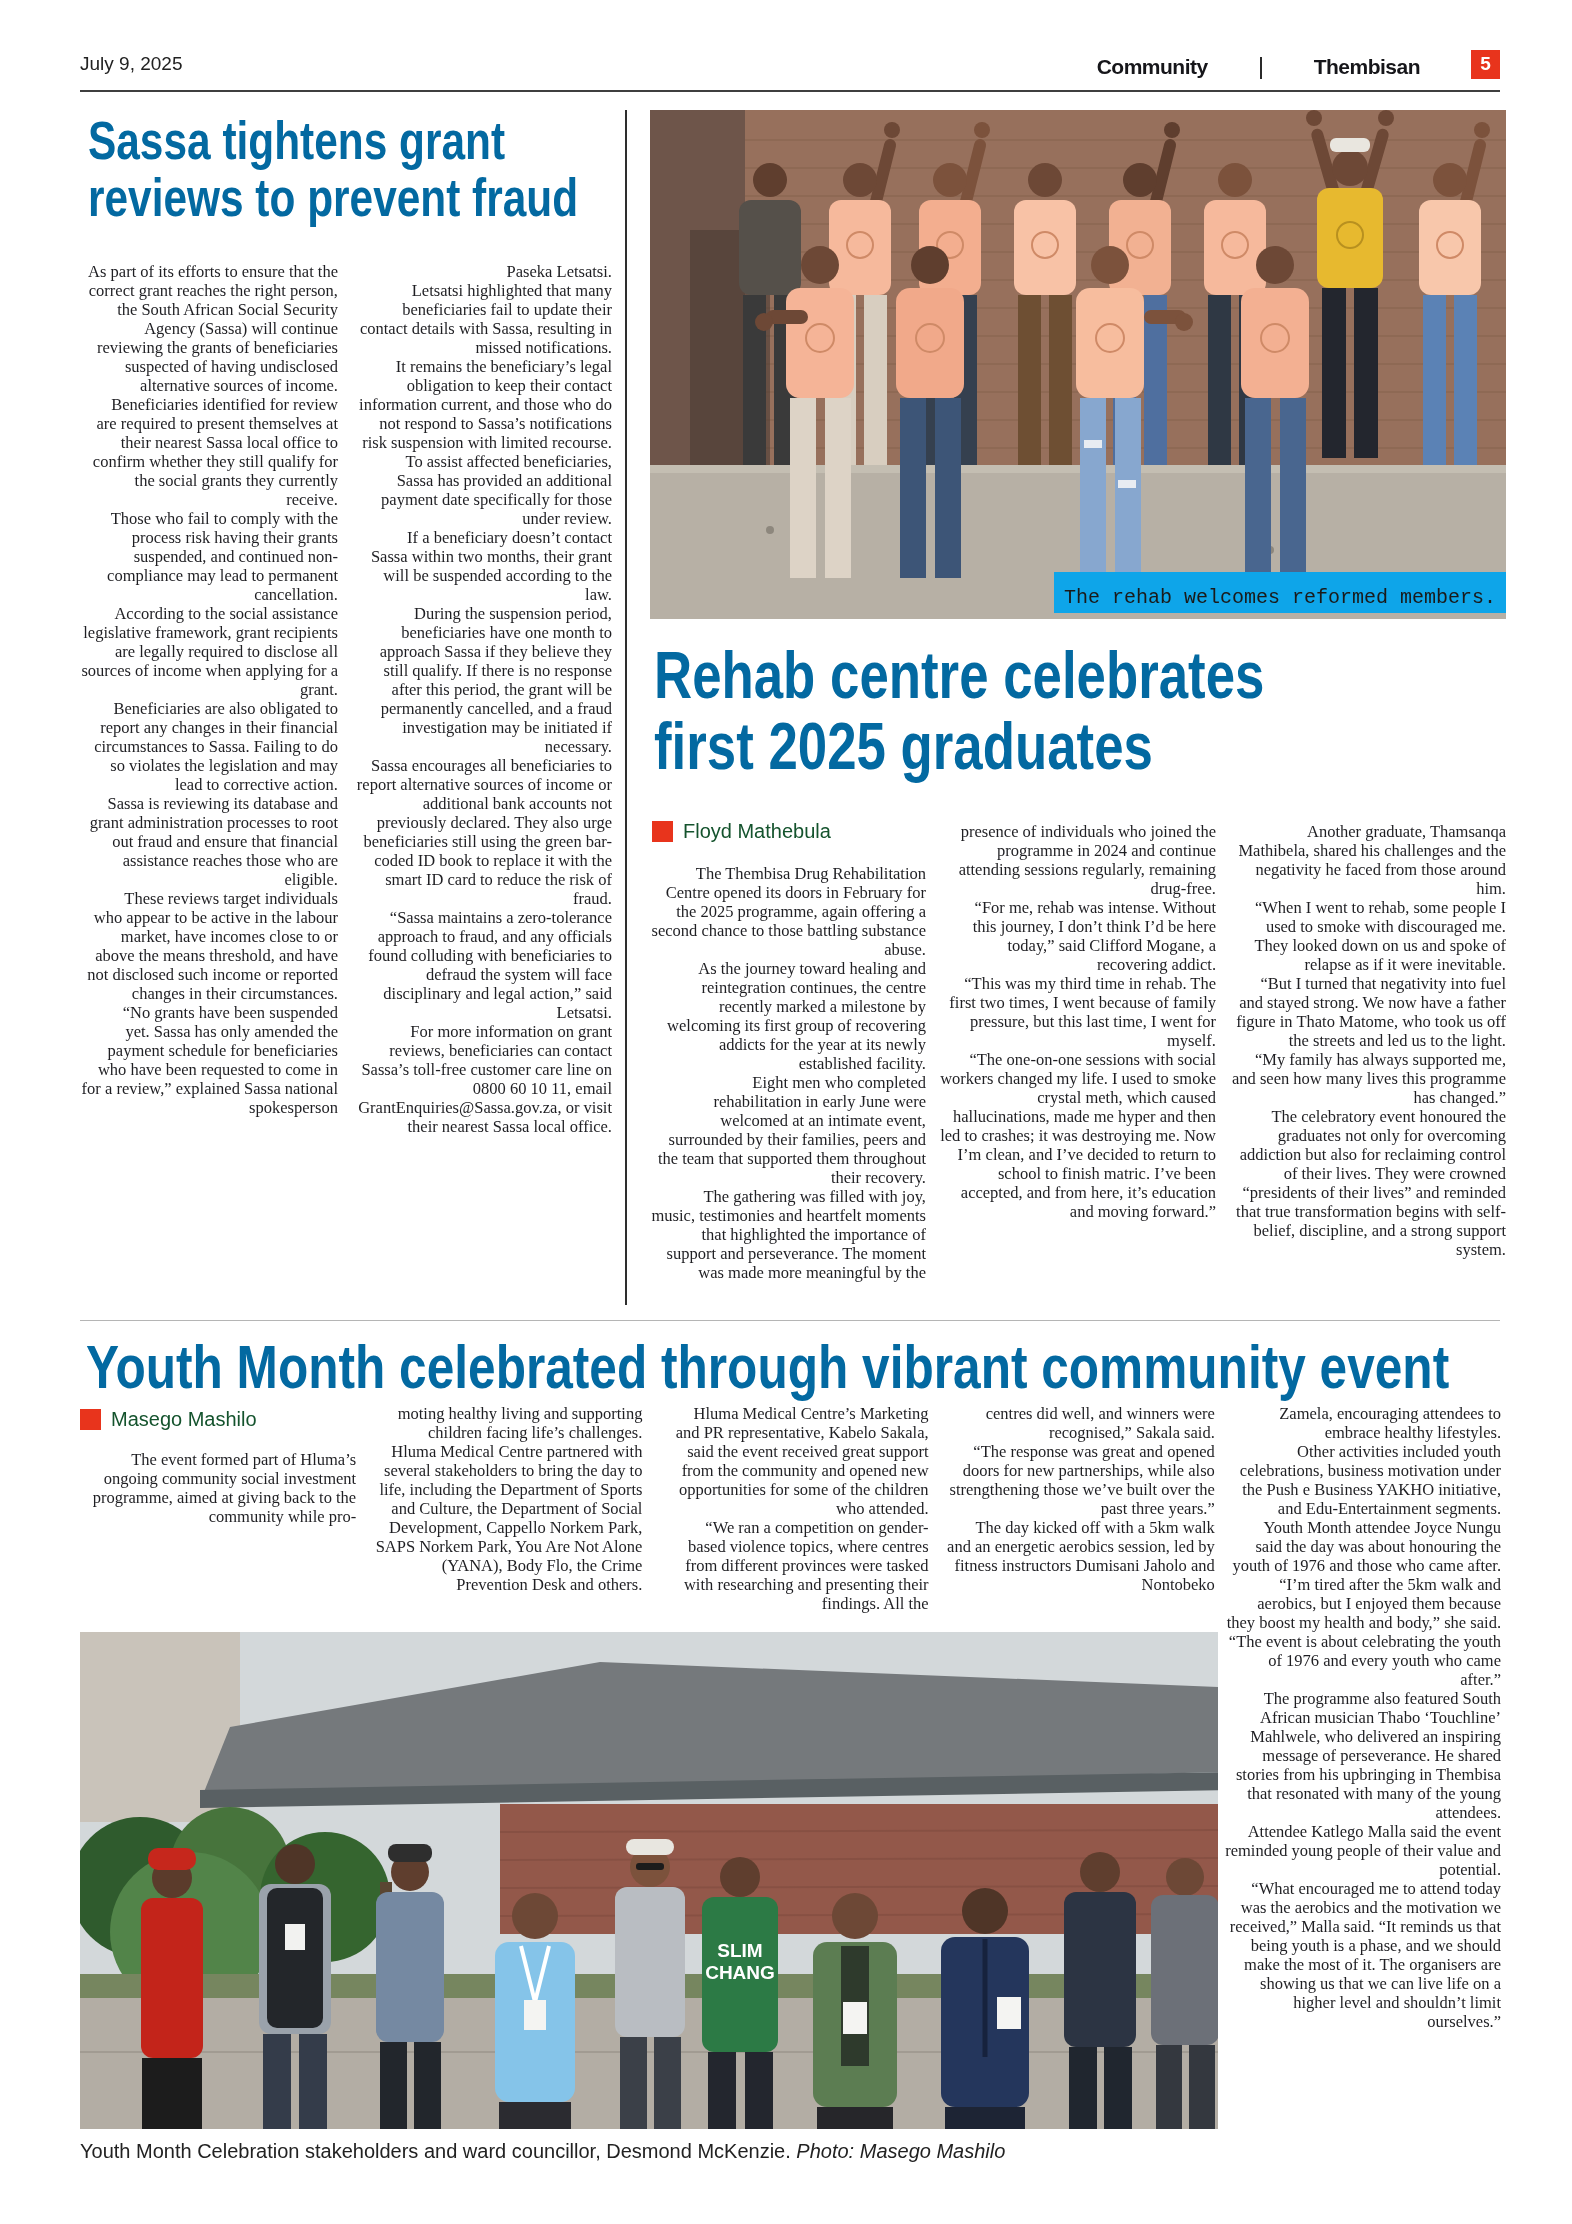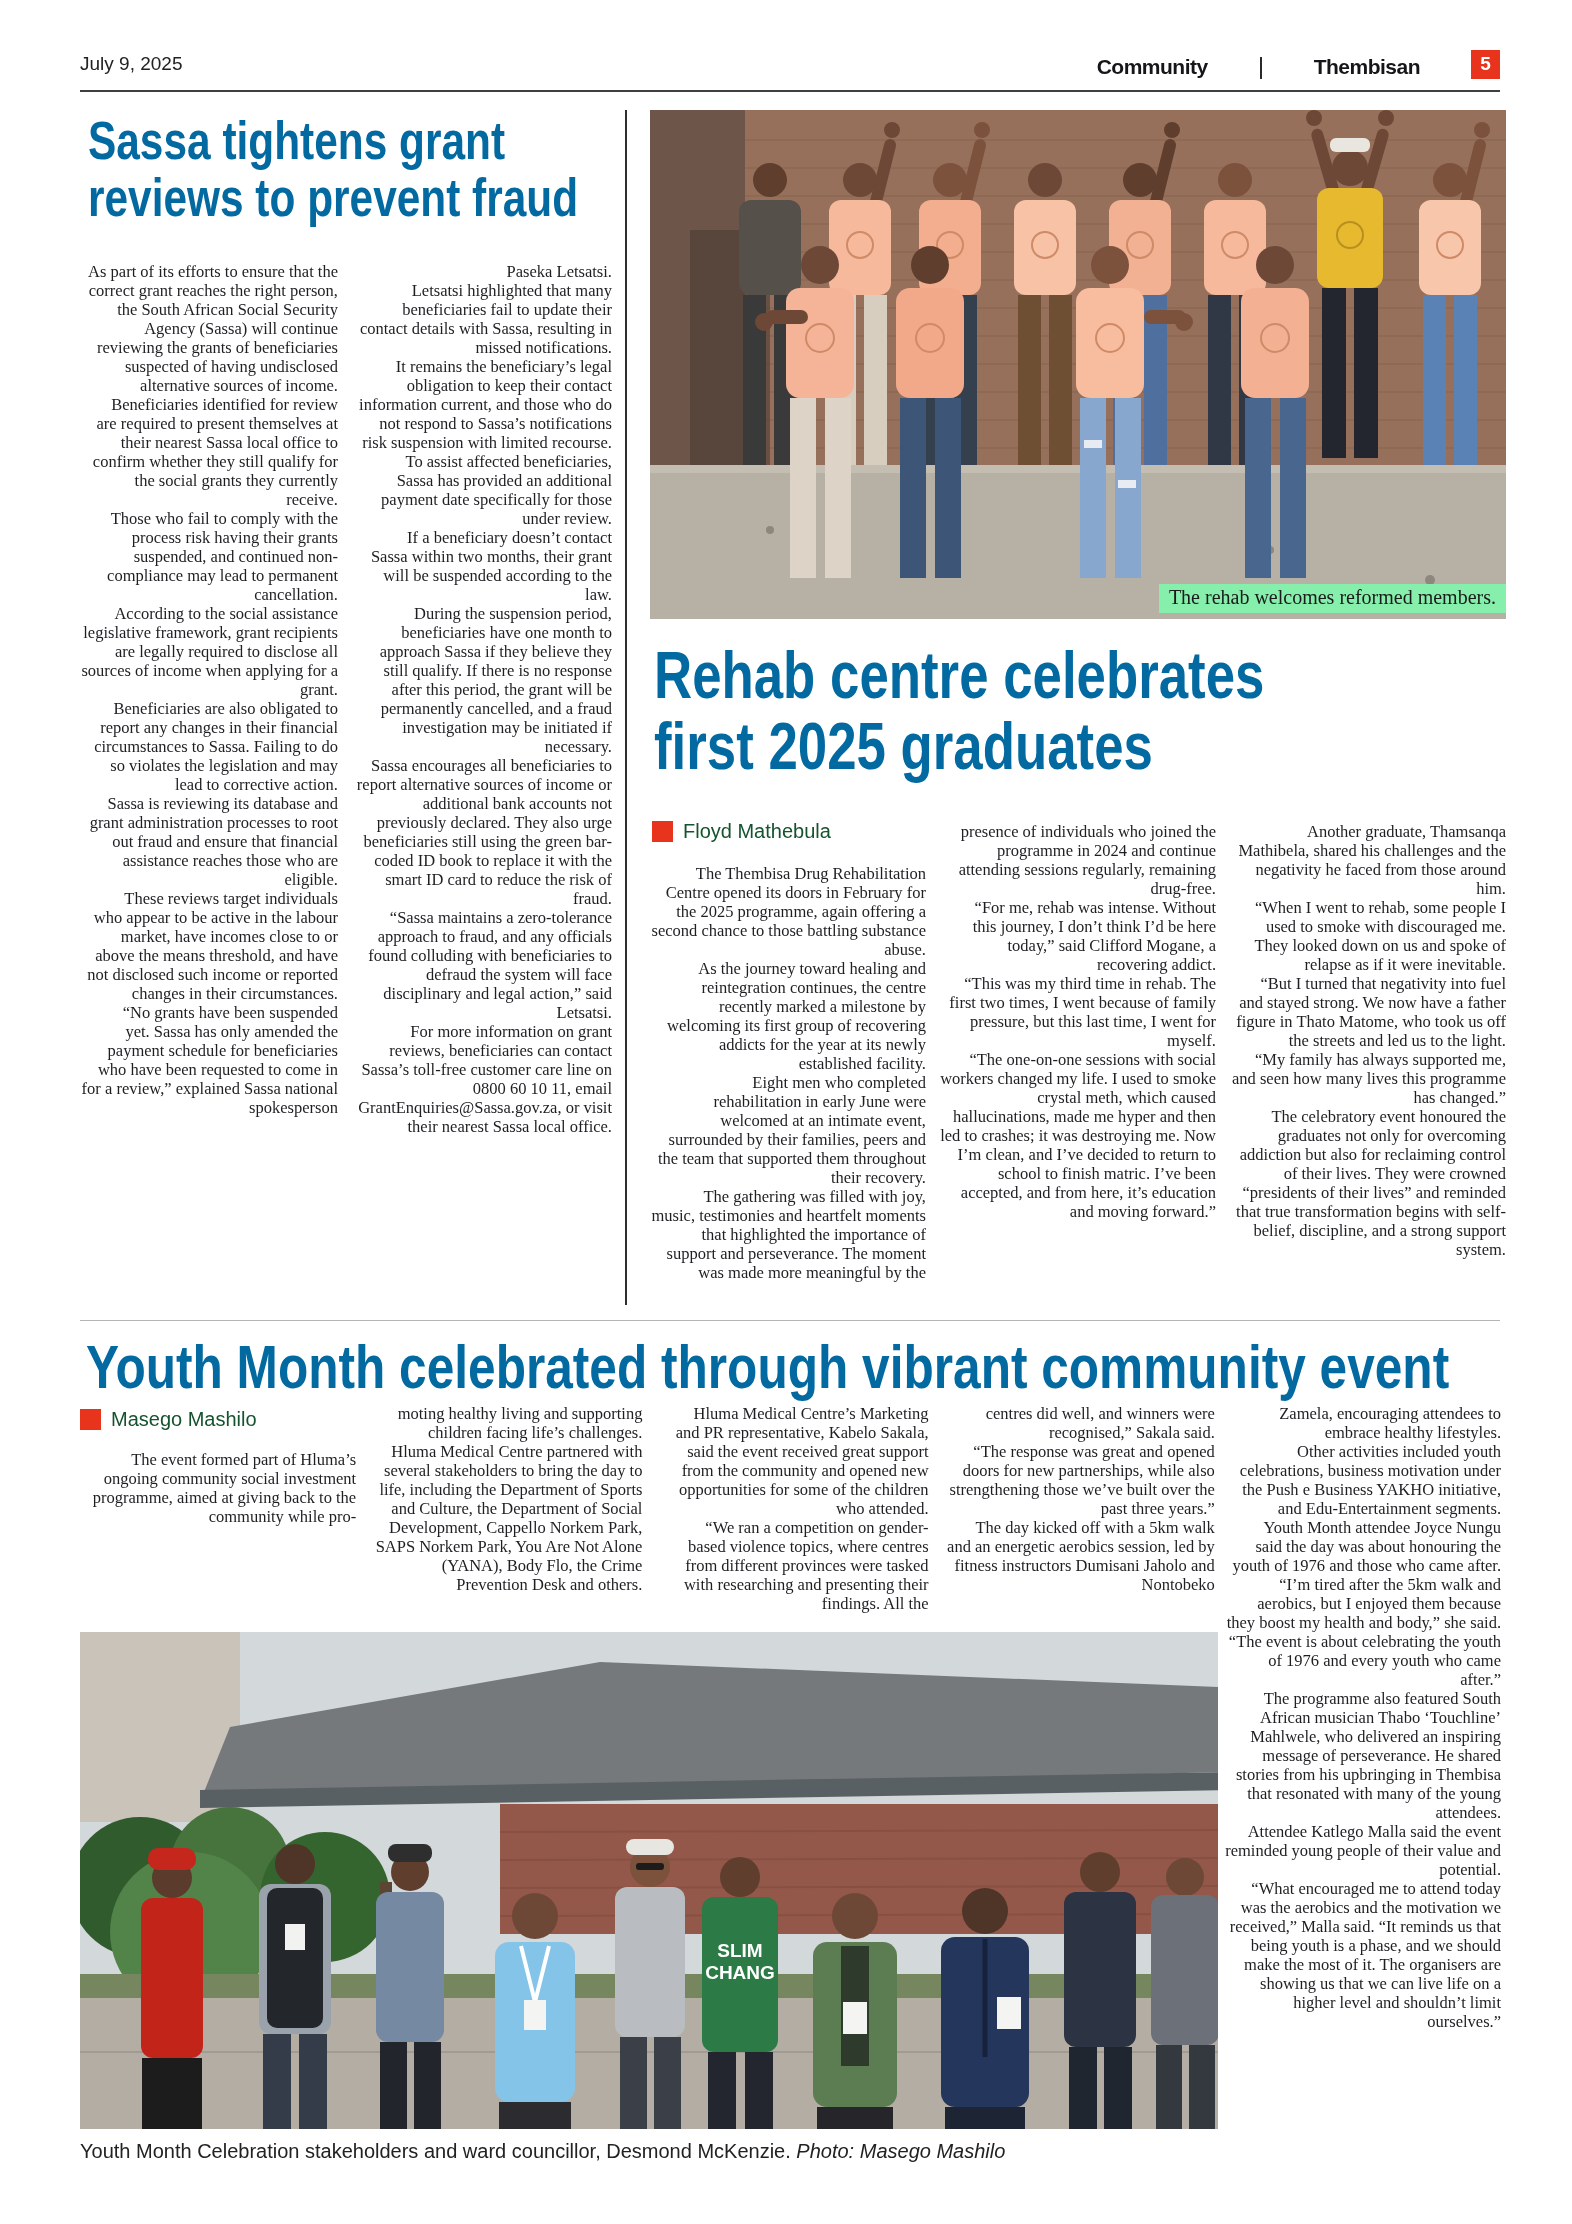--- a/index.html
+++ b/index.html
@@ -45,22 +45,22 @@
 
   
   .divider-v{position:absolute;left:625px;top:110px;height:1195px;border-left:2px solid #2e2e2e;}
   .section-rule{position:absolute;left:80px;right:72px;top:1320px;border-top:1px solid #b5b5b5;}
 
   
   .photo{position:absolute;overflow:hidden;background:#9a7a66;}
   .rehab-photo{left:650px;top:110px;width:856px;height:509px;}
   .youth-photo{left:80px;top:1632px;width:1138px;height:497px;}
   .photo svg{display:block;width:100%;height:100%;}
-  .photo-caption{position:absolute;right:0;bottom:6px;background:#86efac;color:#1a1a1a;
-                 font-family:Liberation Serif, serif;font-size:20px;padding:2px 10px 4px;}
+  .photo-caption{position:absolute;right:0;bottom:6px;background:#0ea5e9;color:#1a1a1a;
+                 font-family:Liberation Mono, monospace;font-size:20px;padding:14px 10px 4px;}
   .youth-caption{position:absolute;left:80px;top:2140px;width:1420px;
                  font-family:"Liberation Sans", sans-serif;font-size:20px;color:#222;}
   .youth-caption .credit{font-style:italic;}
 </style>
 </head>
 <body>
 
 <div class="page">
 
   <div class="masthead">

